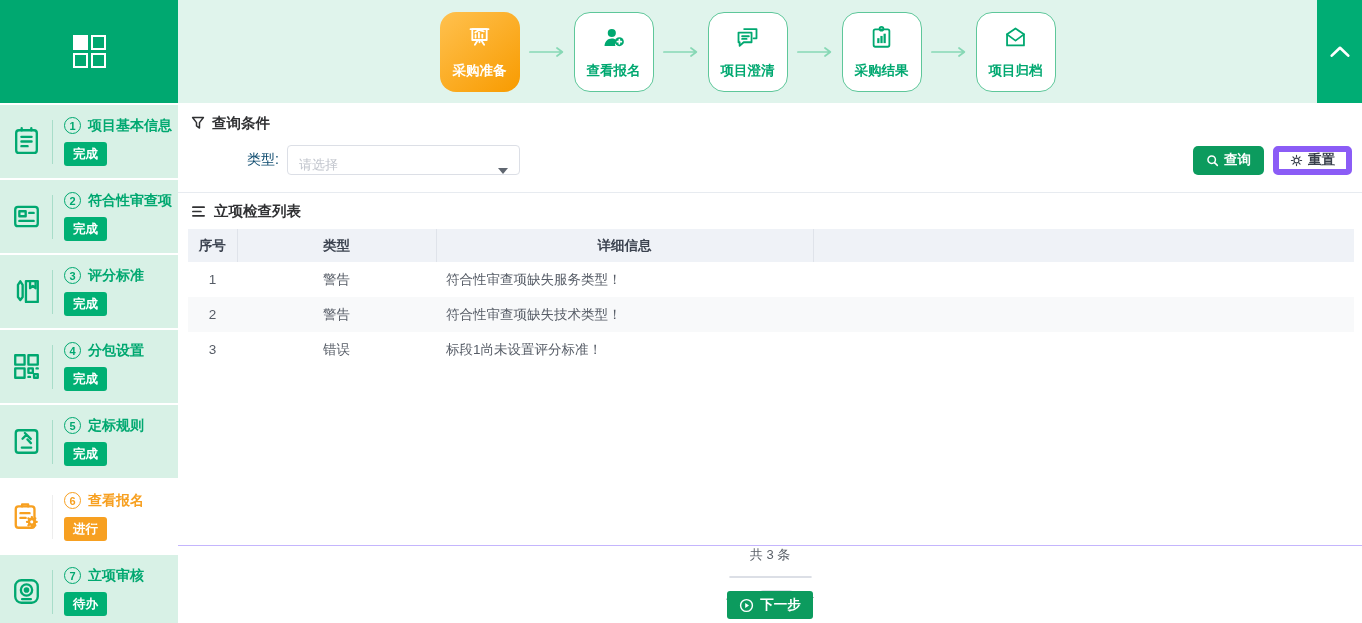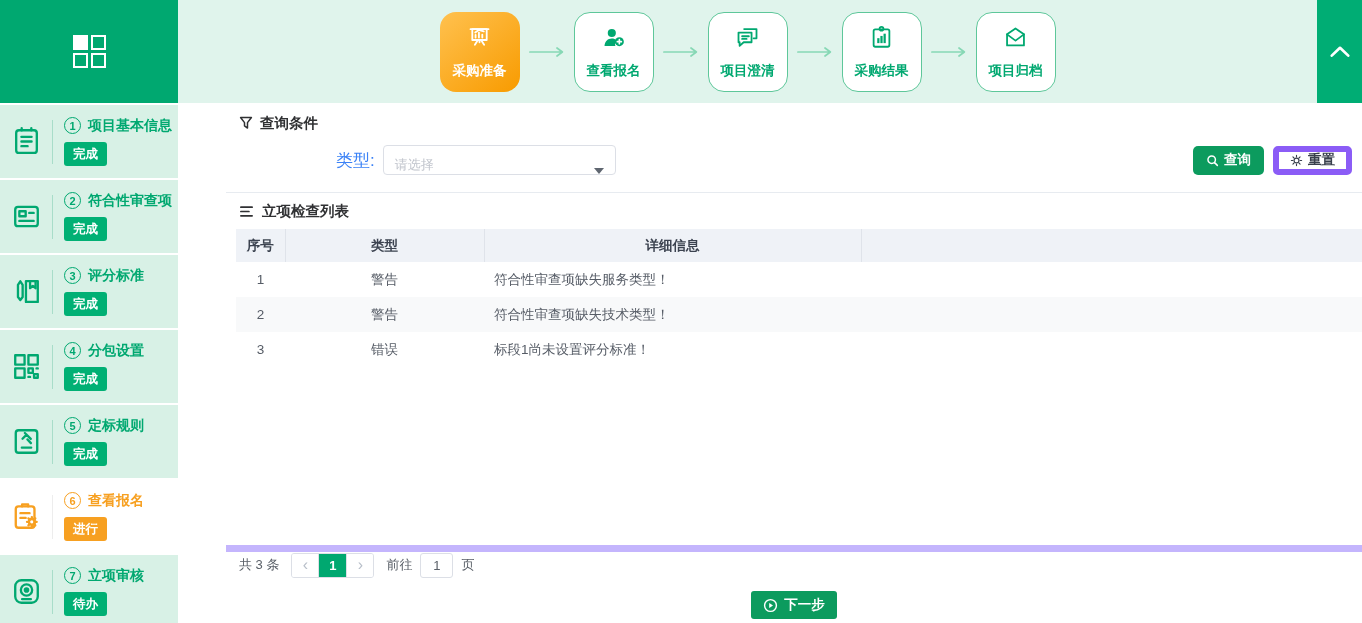--- a/index.html
+++ b/index.html
@@ -38,27 +38,27 @@
   .flow-step.active { background:linear-gradient(140deg,#ffc14f 0%,#f89b00 100%); border:none; color:#fff; }
   .flow-label { font-size:13.5px; font-weight:bold; }
   .flow-icon svg { width:27px; height:27px; }
   .flow-arrow { margin:0 8px; color:#87d8b5; }
   .flow-arrow svg { width:38px; height:14px; }
 
   .collapse-bar { position:absolute; right:0; top:0; width:45px; height:103px; background:#00ad74; display:flex; align-items:center; justify-content:center; cursor:pointer; z-index:4; }
   .collapse-bar svg { width:22px; height:13px; }
 
   
-  .main { position:absolute; left:178px; top:103px; width:1184px; height:520px; background:#fff; display:flex; flex-direction:column;padding-left:48px; }
+  .main { position:absolute; left:178px; top:103px; width:1184px; height:520px; background:#fff; display:flex; flex-direction:column; }
 
   .filter-sec { height:90px; flex-shrink:0; padding:9px 10px 0 13px; border-bottom:1px solid #e7ebf0; }
   .sec-title { display:flex; align-items:center; gap:7px; font-size:14.5px; font-weight:bold; color:#303133; height:22px; }
   .sec-title svg { width:14px; height:14px; }
   .filter-row { margin-top:11px; display:flex; align-items:center; }
-  .filter-label { margin-left:97px; font-size:17px; color:#3b82f6; }
+  .filter-label { margin-left:56px; font-size:14px; color:#0c4a6e; }
   .type-select { margin-left:8px; width:233px; height:30px; border:1px solid #dcdfe6; border-radius:4px; display:flex; align-items:flex-end; padding:0 11px; background:#fff; cursor:pointer; }
   .type-placeholder { color:#c0c4cc; font-size:13px; flex:1; }
   .caret-down { width:0; height:0; border-left:5.5px solid transparent; border-right:5.5px solid transparent; border-top:6.5px solid #5f6670; }
   .filter-spacer { flex:1; }
   .btn { display:flex; align-items:center; gap:5px; height:29px; border-radius:5px; font-size:13.5px; font-weight:bold; cursor:pointer; font-family:inherit; }
   .btn svg { width:13px; height:13px; }
   .btn-search { background:#0c9b5e; color:#fff; border:none; padding:0 13px; }
   .btn-reset { background:#fff; color:#39404d; border:6px solid #8b5cf6; padding:0 11px; margin-left:9px; }
 
   .list-title-sec { height:36px; flex-shrink:0; display:flex; align-items:center; gap:8px; padding:0 13px; font-size:14.5px; font-weight:bold; color:#303133; }
@@ -66,21 +66,21 @@
 
   table.check-table { border-collapse:collapse; margin:0 8px 0 10px; width:1166px; table-layout:fixed; font-size:13.5px; flex-shrink:0; }
   .check-table th { background:#eff2f7; height:33px; font-weight:bold; color:#3c4350; text-align:center; border-right:1px solid #dfe3ea; font-size:13.5px; }
   .check-table th:last-child { border-right:none; }
   .check-table td { height:35px; color:#565c66; text-align:center; }
   .check-table td.detail { text-align:left; padding-left:10px; }
   .check-table tbody tr:nth-child(2) { background:#f8f9fa; }
 
   .table-spacer { flex:1; }
 
-  .pager-sec { border-top:7px solid #c4b5fd; height:33px; flex-shrink:0; display:flex; align-items:center; padding:0 13px; gap:12px; font-size:13px; color:#5a6068; }
+  .pager-sec { border-top:1px solid #c4b5fd; height:33px; flex-shrink:0; display:flex; align-items:center; padding:0 13px; gap:12px; font-size:13px; color:#5a6068;flex-direction:column; }
   .pager-group { display:flex; align-items:stretch; border:1px solid #dcdfe6; border-radius:3px; overflow:hidden; height:25px; background:#fff; }
   .pg-btn { width:26px; display:flex; align-items:center; justify-content:center; color:#b8bfc9; background:#fff; font-size:16px; cursor:pointer; line-height:1; }
   .pg-page { width:29px; background:#00a870; color:#fff; display:flex; align-items:center; justify-content:center; font-size:13px; font-weight:bold; cursor:pointer; border-left:1px solid #dcdfe6; border-right:1px solid #dcdfe6; }
   .goto-wrap { display:flex; align-items:center; gap:8px; }
   .goto-input { width:33px; height:25px; border:1px solid #dcdfe6; border-radius:3px; text-align:center; font-size:13px; color:#5a6068; font-family:inherit; outline:none; }
 
   .next-row { height:45px; flex-shrink:0; display:flex; justify-content:center; align-items:center; padding-top:9px; }
   .btn-next { display:flex; align-items:center; gap:6px; background:#0c9b5e; color:#fff; border:none; border-radius:3px; height:28px; padding:0 12px; font-size:13.5px; font-weight:bold; cursor:pointer; font-family:inherit; }
   .btn-next svg { width:15px; height:15px; }
 </style>

